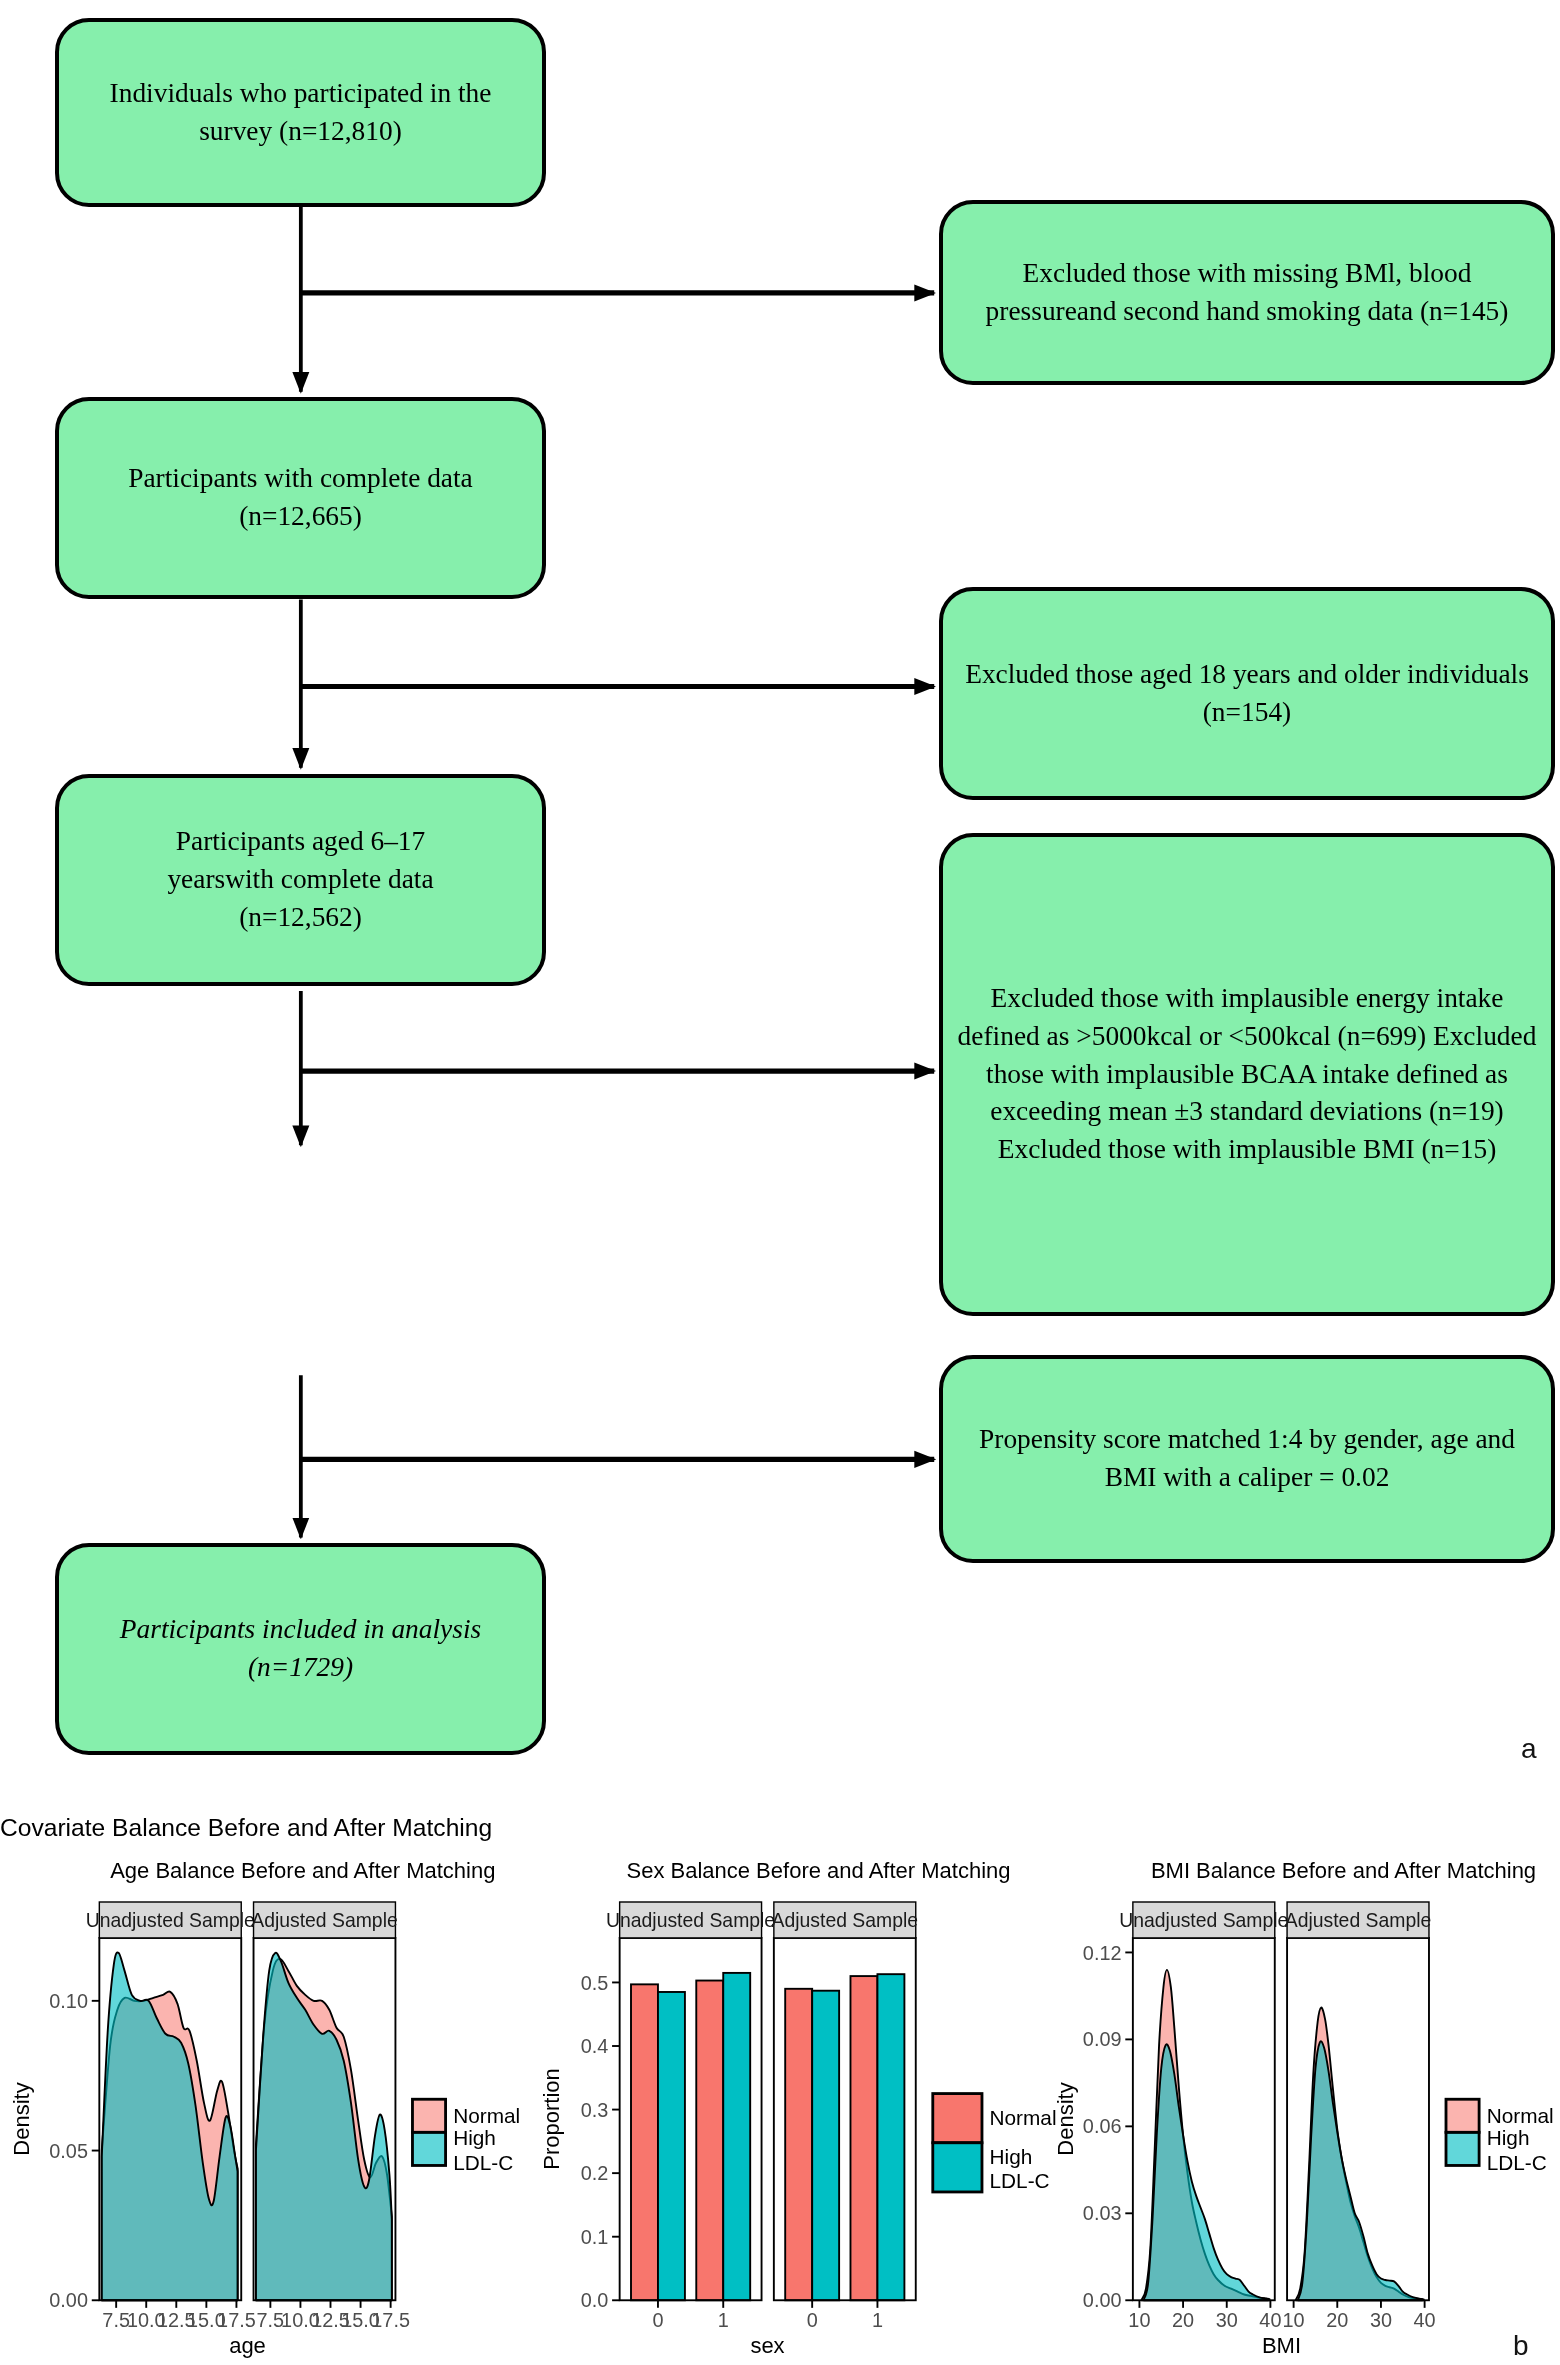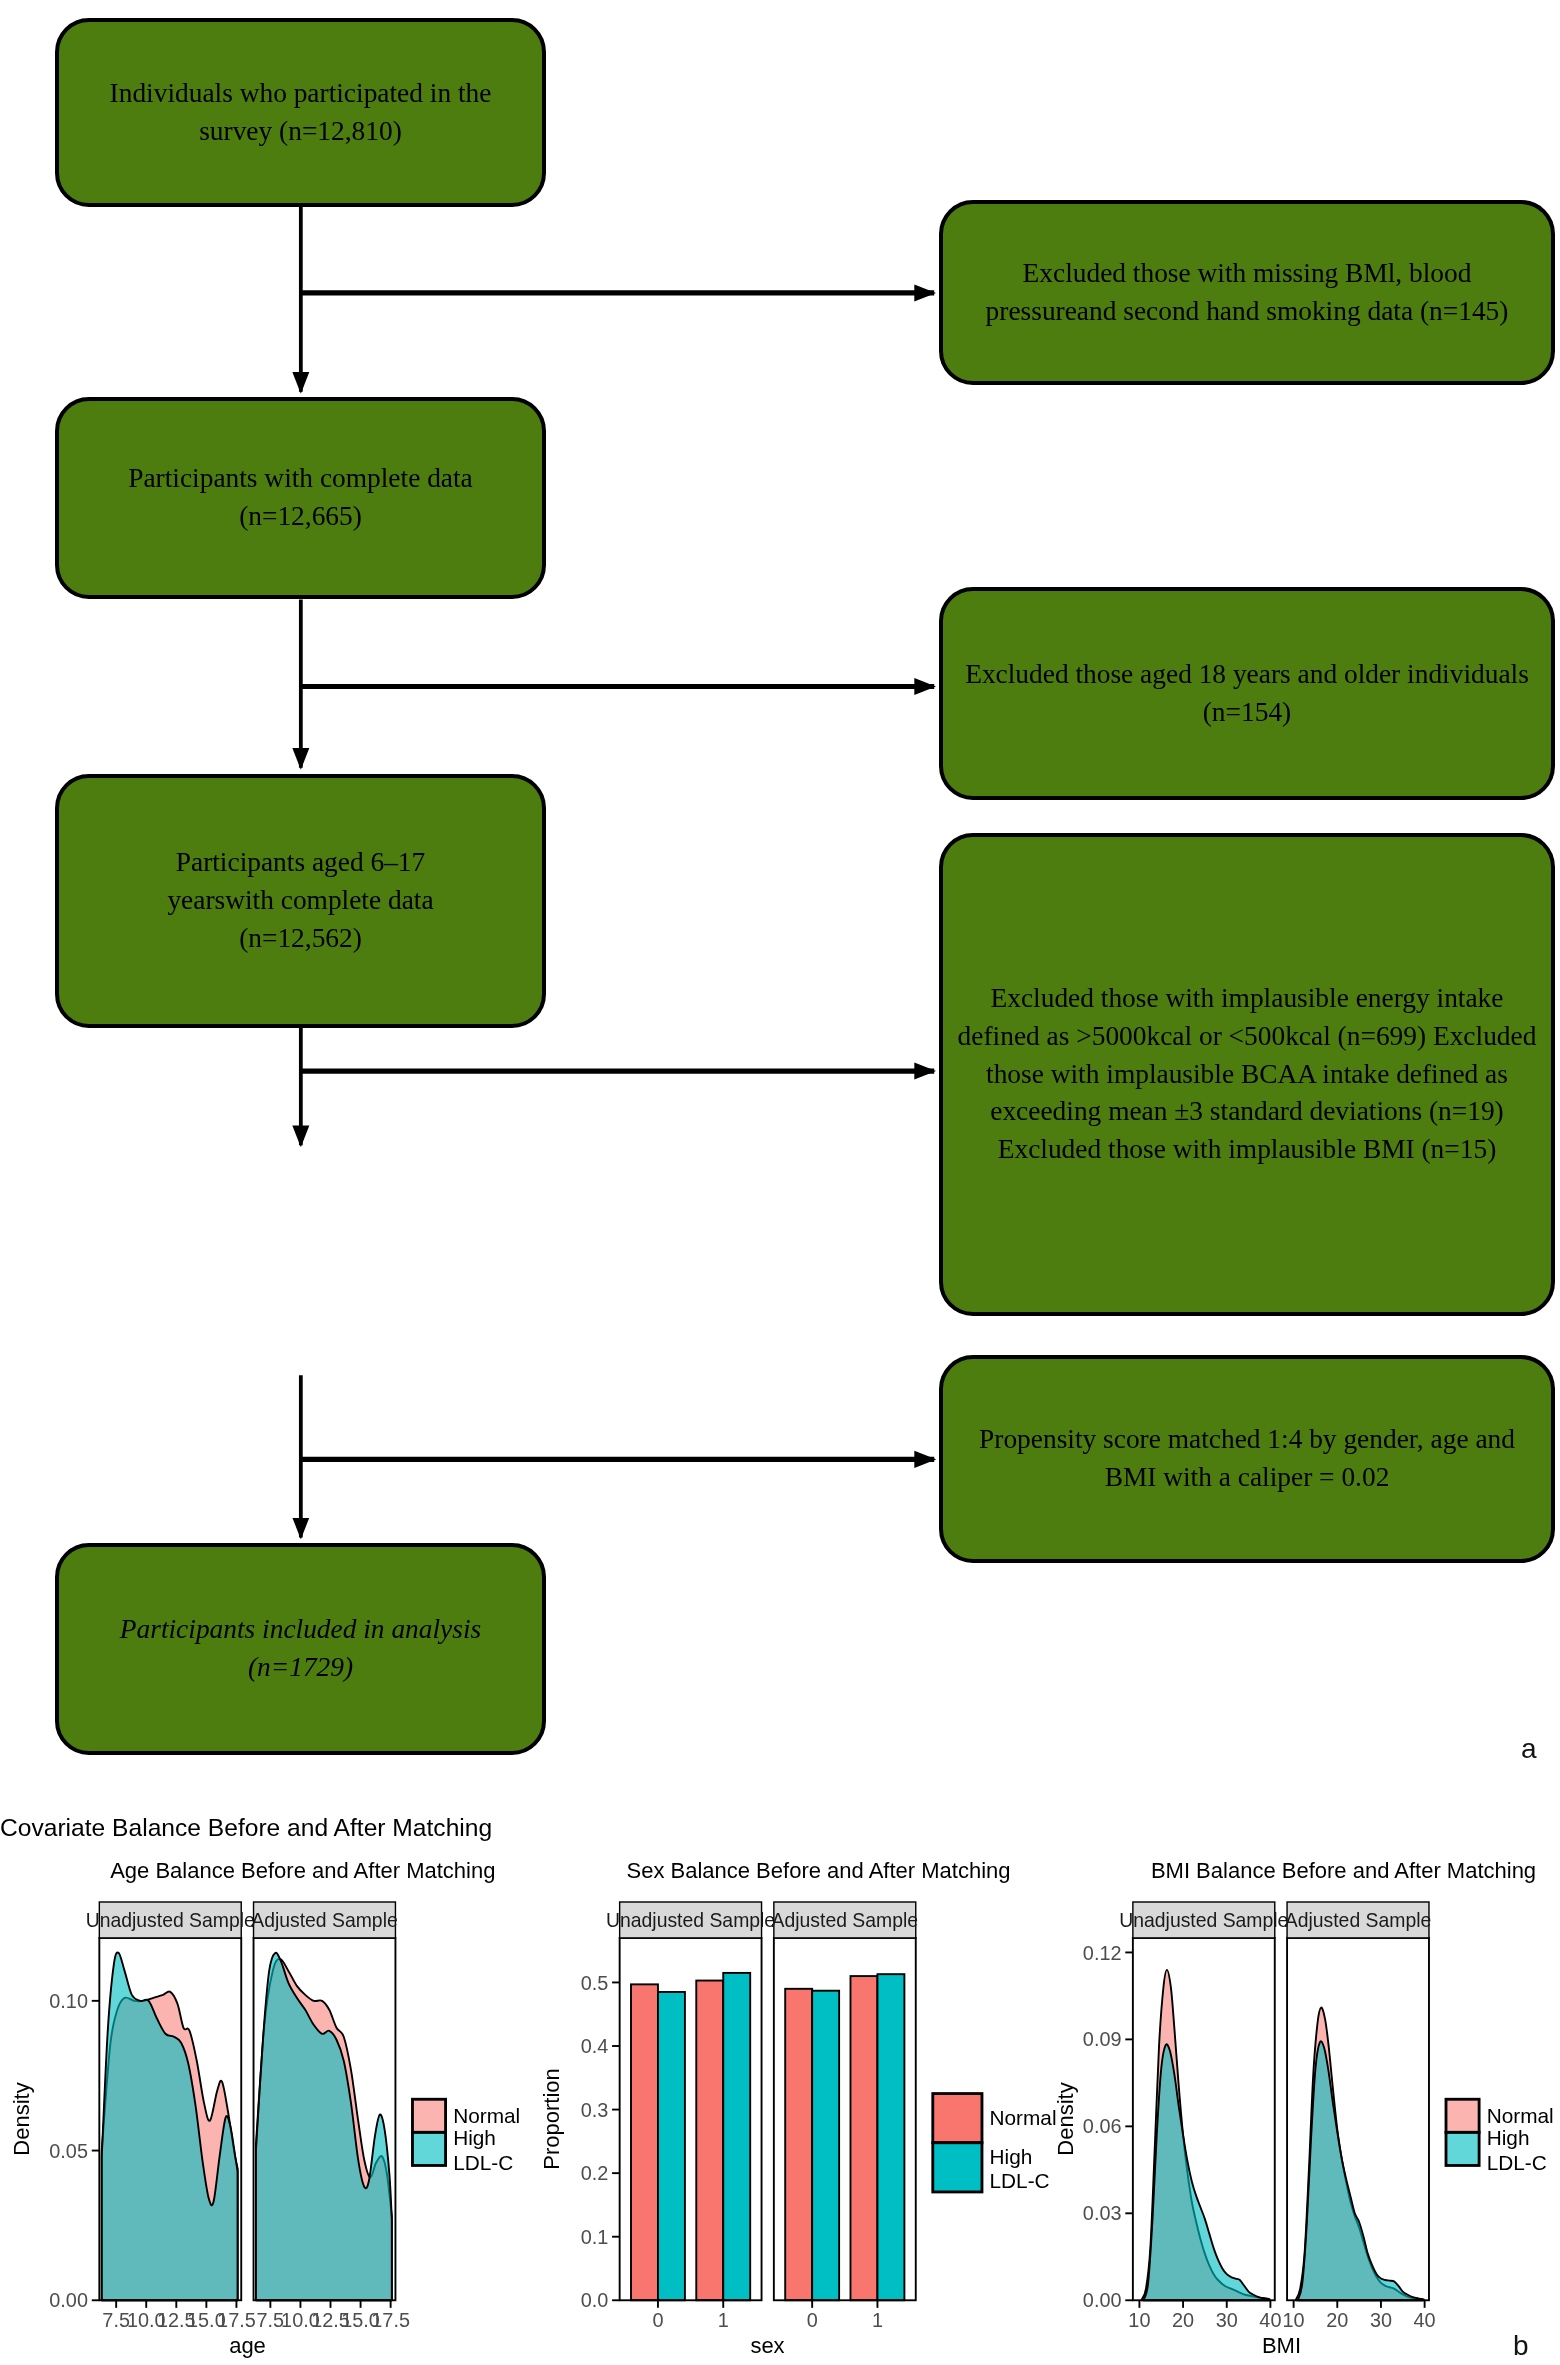--- a/index.html
+++ b/index.html
@@ -1,19 +1,19 @@
 <!DOCTYPE html>
 <html style="font-size:7.6px"><head>
 <meta charset="utf-8">
 <style>
   html,body{margin:0;padding:0;background:#ffffff;}
   .page{position:relative;width:1560px;height:2379px;background:#fff;overflow:hidden;
         font-family:"Liberation Sans",sans-serif;}
   .fbox{position:absolute;box-sizing:border-box;border:4.7px solid #000;border-radius:34px;
-        background:#4d7c0f;display:flex;align-items:center;justify-content:center;text-align:center;
+        background:#86efac;display:flex;align-items:center;justify-content:center;text-align:center;
         font-family:"Liberation Serif",serif;font-size:27.4px;line-height:1.38;color:#000;
         padding:0 14px;}
   .leftcol{left:55px;width:491px;}
   .rightcol{left:939px;width:616px;}
   .subfig{position:absolute;font-family:"Liberation Sans",sans-serif;font-size:28px;color:#141414;}
   .sectitle{position:absolute;left:0;top:1814px;font-size:24.6px;color:#000;}
   .ptitle{position:absolute;top:1858px;width:615px;text-align:center;font-size:22px;color:#000;}
   .xlab{position:absolute;top:2333px;width:189px;text-align:center;font-size:22px;color:#000;}
   .ylab{position:absolute;width:284px;height:28px;text-align:center;font-size:22px;color:#000;
         transform:rotate(-90deg);}
@@ -35,21 +35,21 @@
     <line x1="636" y1="2095" x2="636" y2="2421" stroke="#000" stroke-width="8" marker-end="url(#ah)"></line>
     <line x1="636" y1="2907" x2="636" y2="3250" stroke="#000" stroke-width="8" marker-end="url(#ah)"></line>
     <line x1="636" y1="619" x2="1975" y2="619" stroke="#000" stroke-width="11" marker-end="url(#ah)"></line>
     <line x1="636" y1="1451" x2="1975" y2="1451" stroke="#000" stroke-width="11" marker-end="url(#ah)"></line>
     <line x1="636" y1="2264" x2="1975" y2="2264" stroke="#000" stroke-width="11" marker-end="url(#ah)"></line>
     <line x1="636" y1="3085" x2="1975" y2="3085" stroke="#000" stroke-width="11" marker-end="url(#ah)"></line>
   </svg>
 
   <div class="fbox leftcol" style="top:18px;height:189px;">Individuals who participated in the survey (n=12,810)</div>
   <div class="fbox leftcol" style="top:397px;height:202px;">Participants with complete data (n=12,665)</div>
-  <div class="fbox leftcol" style="top:774px;height:254px;padding:18px 95px;">Participants aged 6–17 yearswith complete data (n=12,562)</div>
+  <div class="fbox leftcol" style="top:774px;height:212px;padding:18px 95px;">Participants aged 6–17 yearswith complete data (n=12,562)</div>
   <div class="fbox leftcol" style="top:1543px;height:212px;font-style:italic;">Participants included in analysis (n=1729)</div>
 
   <div class="fbox rightcol" style="top:200px;height:185px;">Excluded those with missing BMl, blood pressureand second hand smoking data (n=145)</div>
   <div class="fbox rightcol" style="top:587px;height:213px;">Excluded those aged 18 years and older individuals (n=154)</div>
   <div class="fbox rightcol" style="top:833px;height:483px;">Excluded those with implausible energy intake defined as &gt;5000kcal or &lt;500kcal (n=699) Excluded those with implausible BCAA intake defined as exceeding mean ±3 standard deviations (n=19) Excluded those with implausible BMI (n=15)</div>
   <div class="fbox rightcol" style="top:1355px;height:208px;">Propensity score matched 1:4 by gender, age and BMI with a caliper = 0.02</div>
 
   <div class="subfig" style="left:1521px;top:1733px;">a</div>
 
   <div class="sectitle">Covariate Balance Before and After Matching</div>

